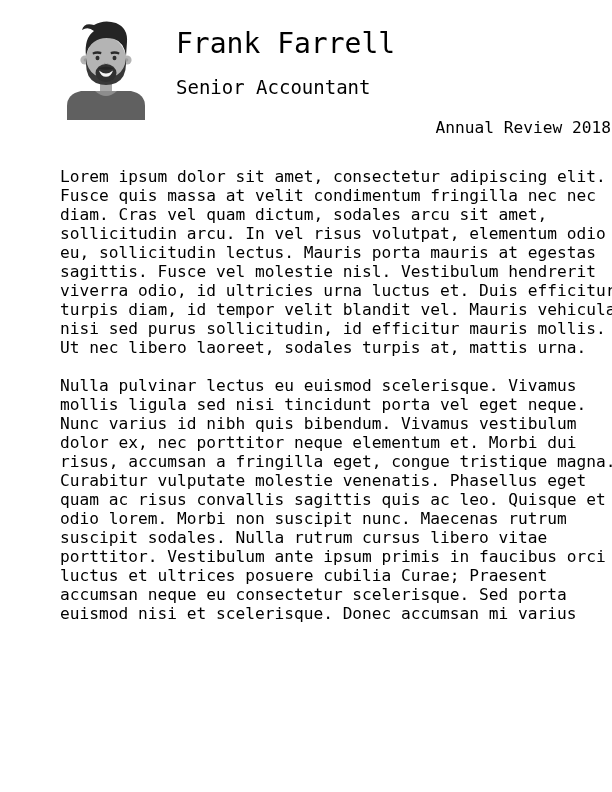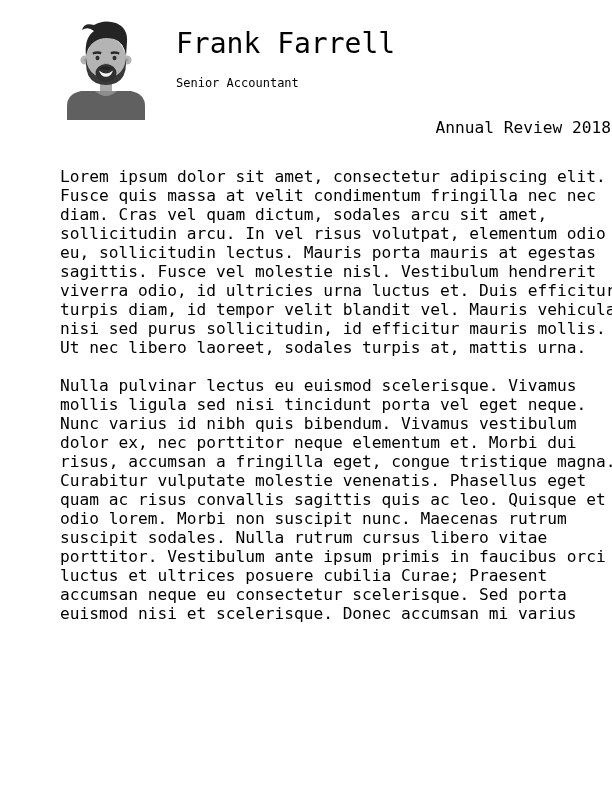--- a/index.html
+++ b/index.html
@@ -35,21 +35,21 @@
     margin: 0;
     font-size: 28px;
     font-weight: 400;
     line-height: normal;
     white-space: pre;
   }
   .role {
     position: absolute;
     left: 148px;
     top: 76px;
-    font-size: 12px;
+    font-size: 19px;
     line-height: normal;
     white-space: pre;
   }
   .review {
     position: absolute;
     right: 29px;
     top: 118px;
     font-size: 16.2px;
     line-height: normal;
     white-space: pre;

